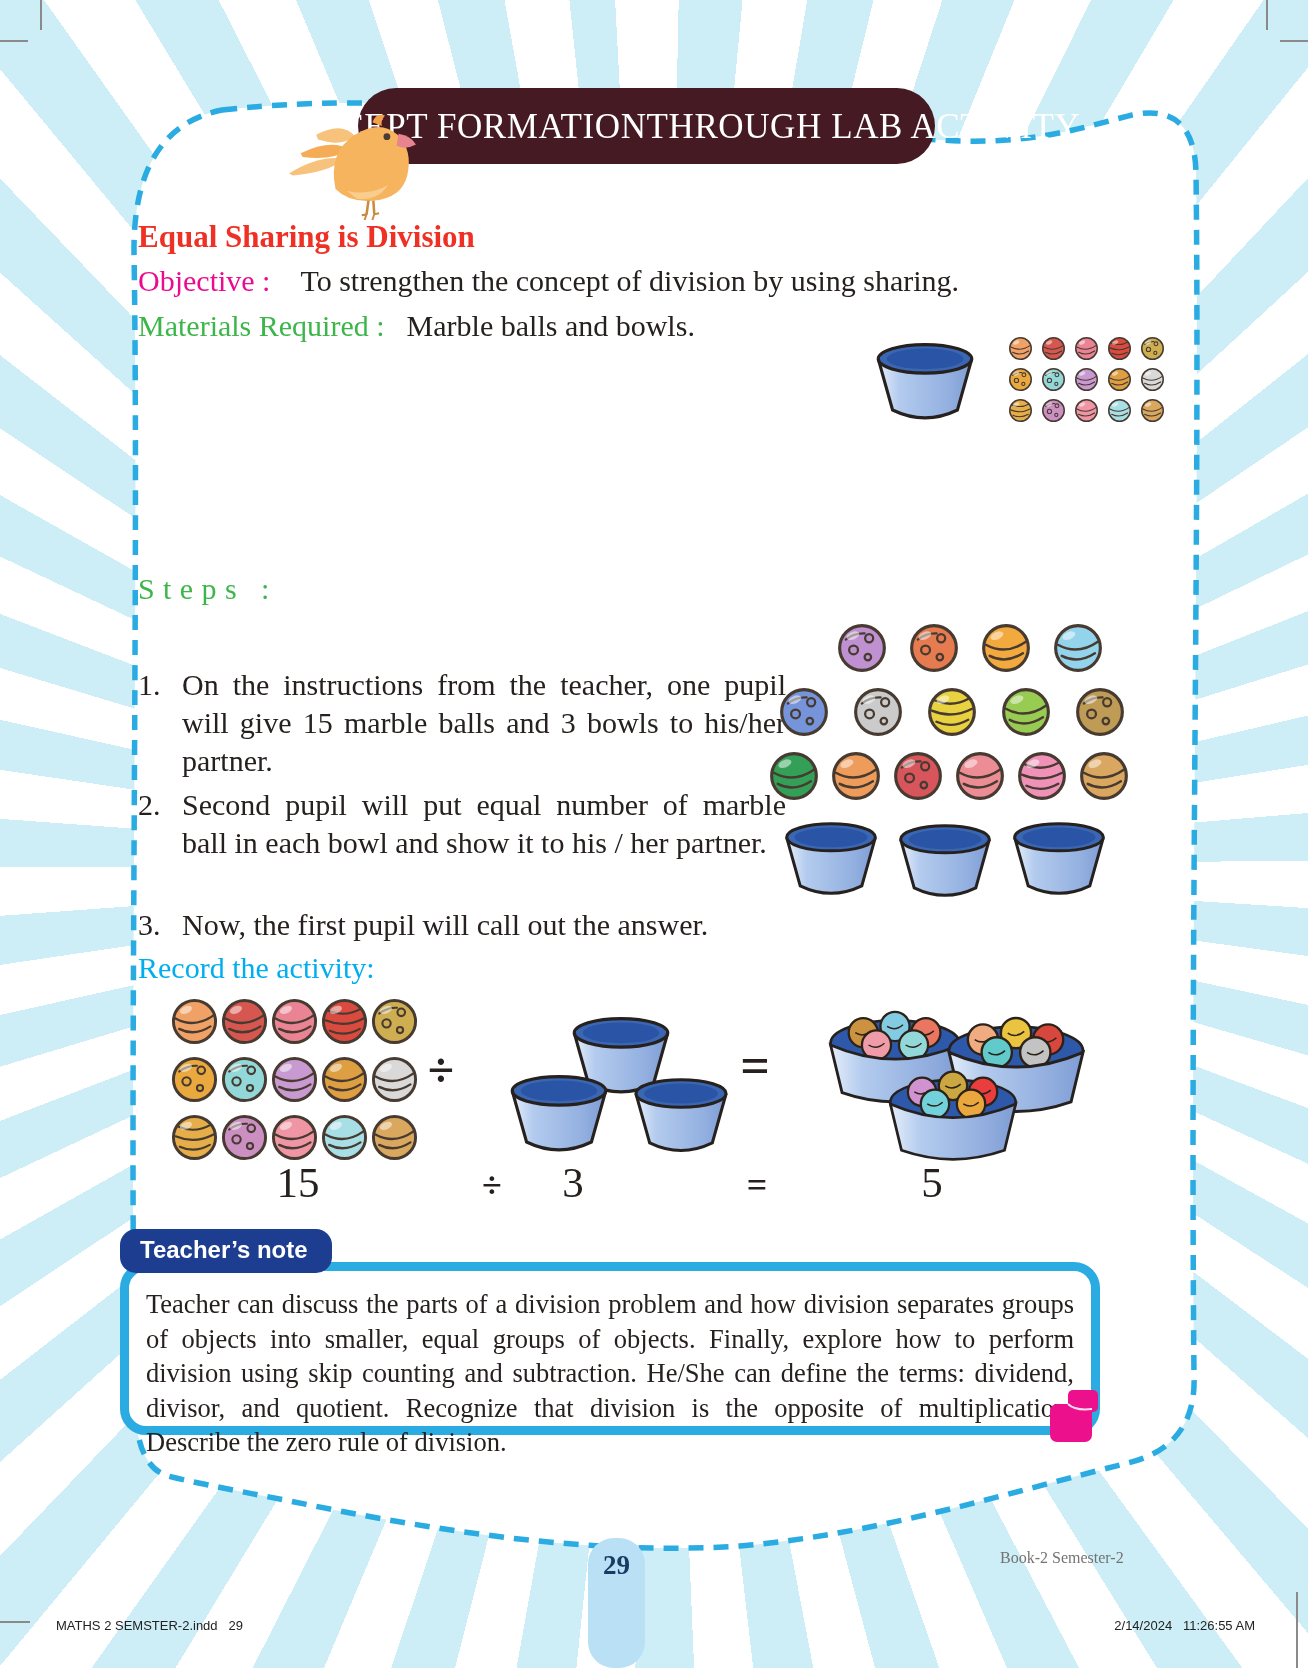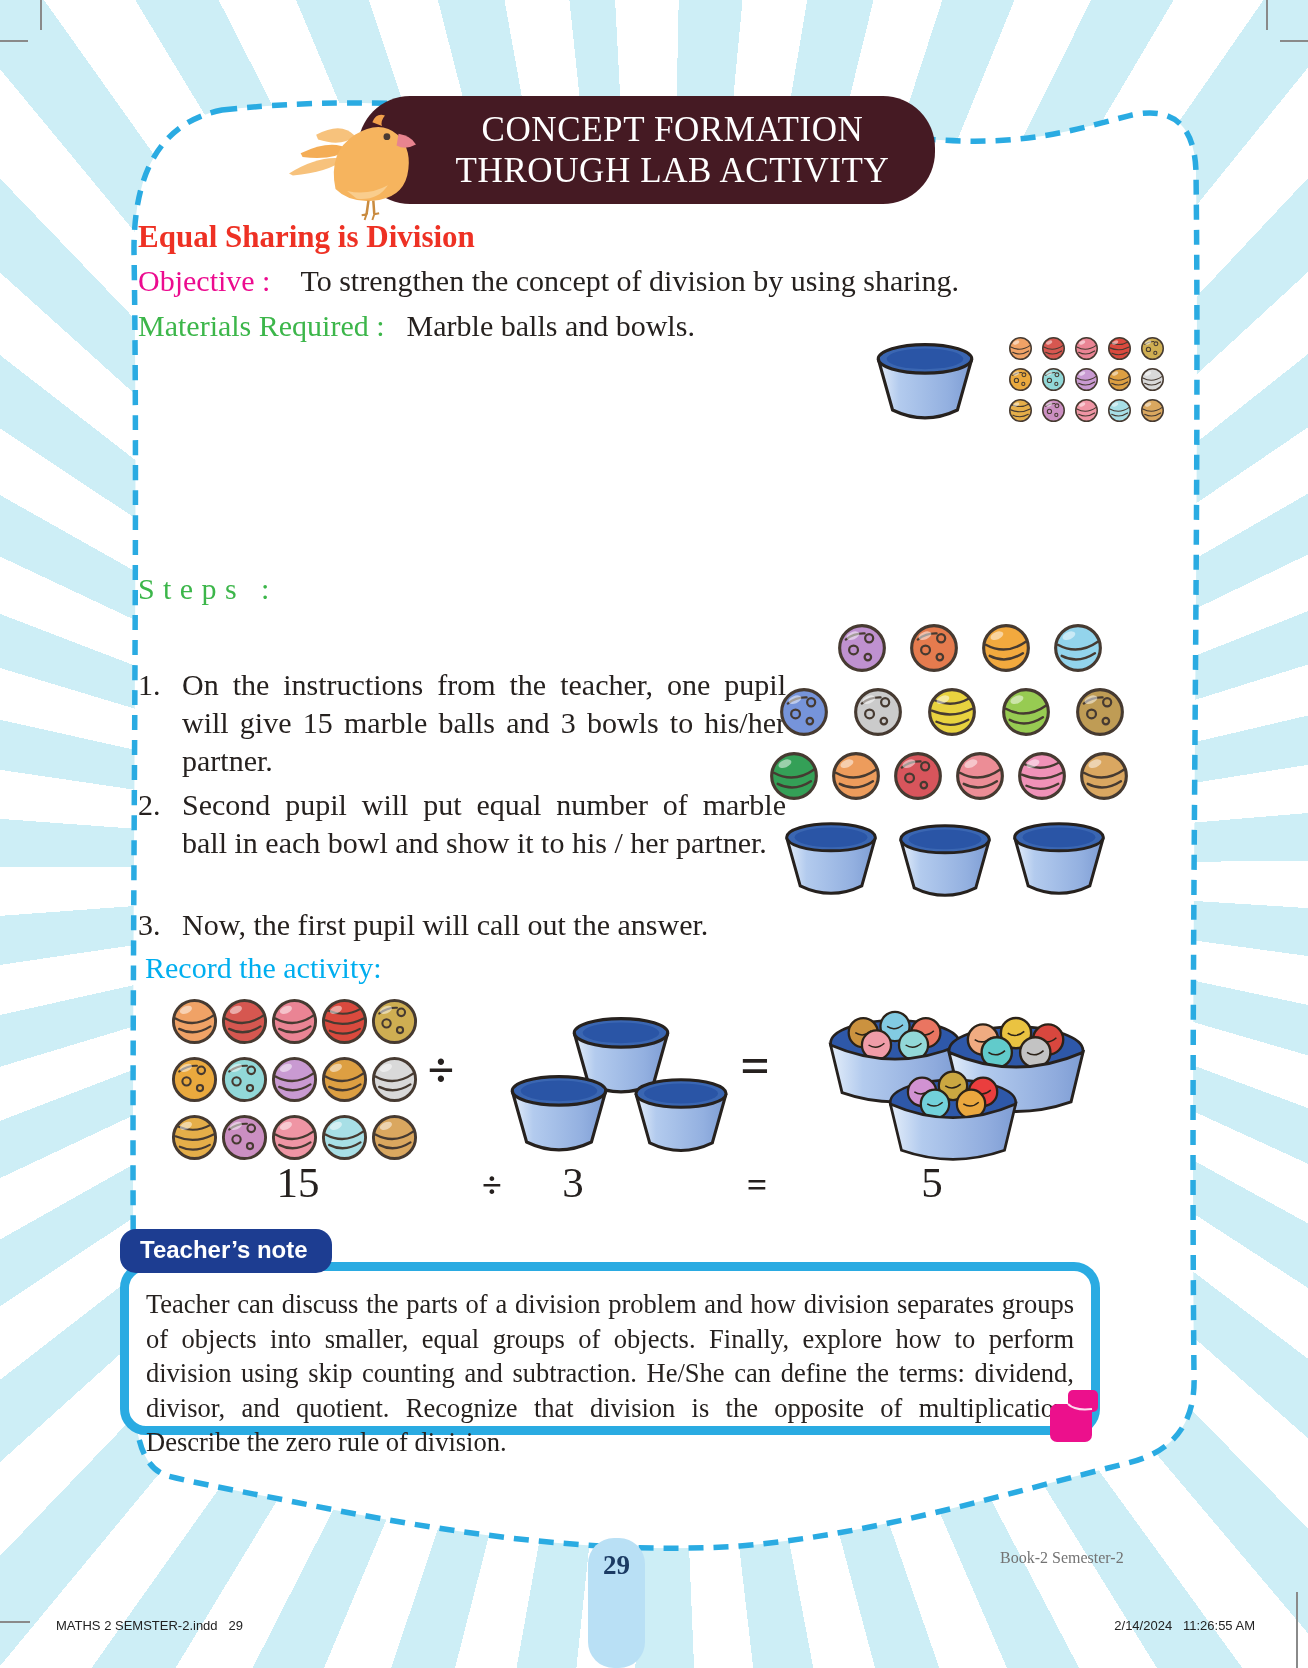--- a/index.html
+++ b/index.html
@@ -3,39 +3,39 @@
 <meta charset="utf-8">
 <style>
   html,body{margin:0;padding:0;background:#fff;}
   .page{position:relative;width:1308px;height:1668px;overflow:hidden;background:#fff;
         font-family:"Liberation Serif",serif;color:#26211f;}
   .sunburst{position:absolute;inset:0;
         background:repeating-conic-gradient(from -3deg at 50.5% 52%,#ffffff 0 4.2deg,#cdeef6 4.2deg 8.4deg);}
   .border-svg{position:absolute;left:0;top:0;}
   .crop{position:absolute;background:#8a8a8a;}
   
-  .hdr{position:absolute;left:358px;top:96px;width:577px;height:108px;background:#451a23;
-       border-radius:52px;display:flex;flex-direction:column;justify-content:center;align-items:center;
+  .hdr{position:absolute;left:358px;top:88px;width:577px;height:76px;background:#451a23;
+       border-radius:52px;display:flex;flex-direction:row;justify-content:center;align-items:center;
        box-sizing:border-box;padding-left:52px;z-index:5;}
   .hdr .t{color:#fff;font-size:35px;line-height:41px;letter-spacing:.6px;white-space:nowrap;}
   .bird{position:absolute;left:278px;top:96px;z-index:6;}
   
   .abs{position:absolute;}
   .lesson-title{left:138px;top:219px;font-size:31px;font-weight:bold;color:#ee3124;}
   .line{font-size:30px;display:flex;}
   .lbl-magenta{color:#ec0b8f;}
   .lbl-green{color:#3cb64a;}
   .lbl-cyan{color:#00aeef;}
   .para{left:138px;top:416px;width:1026px;font-size:30px;line-height:37.5px;text-align:justify;margin:0;}
   .steps-lbl{left:138px;top:572px;font-size:30px;color:#3cb64a;letter-spacing:.28em;}
   .intro{left:138px;top:617px;font-size:30px;}
   .step{position:absolute;left:138px;width:648px;display:flex;font-size:30px;line-height:38px;}
   .step .n{width:44px;flex:0 0 44px;}
   .step .tx{flex:1;text-align:justify;}
-  .record-lbl{left:145px;top:951px;font-size:30px;color:#00aeef;}
+  .record-lbl{left:138px;top:951px;font-size:30px;color:#00aeef;}
   .opsign{position:absolute;transform:translateX(-50%);font-weight:bold;color:#26211f;}
   .num{position:absolute;transform:translateX(-50%);font-size:43px;color:#26211f;}
   
   .note-pill{position:absolute;left:120px;top:1229px;z-index:4;background:#1d3d91;color:#fff;
        font-family:"Liberation Sans",sans-serif;font-weight:bold;font-size:24px;
        padding:7px 24px 9px 20px;border-radius:16px;}
   .note-box{position:absolute;left:120px;top:1262px;width:980px;height:173px;background:#fff;
        border:9px solid #2aabe2;border-radius:26px;box-sizing:border-box;z-index:3;}
   .note-text{margin:0;padding:16px 17px 0 17px;font-size:26.5px;line-height:34.5px;text-align:justify;}
   

